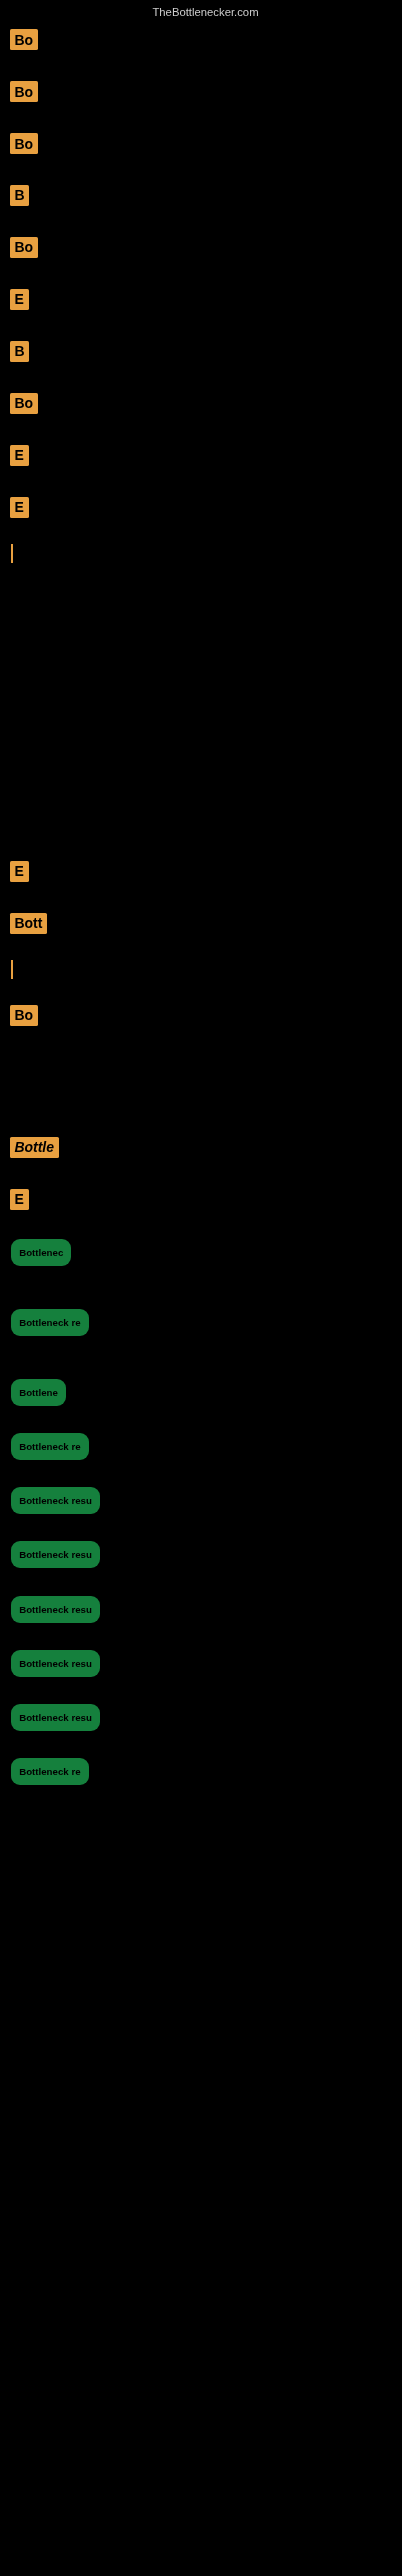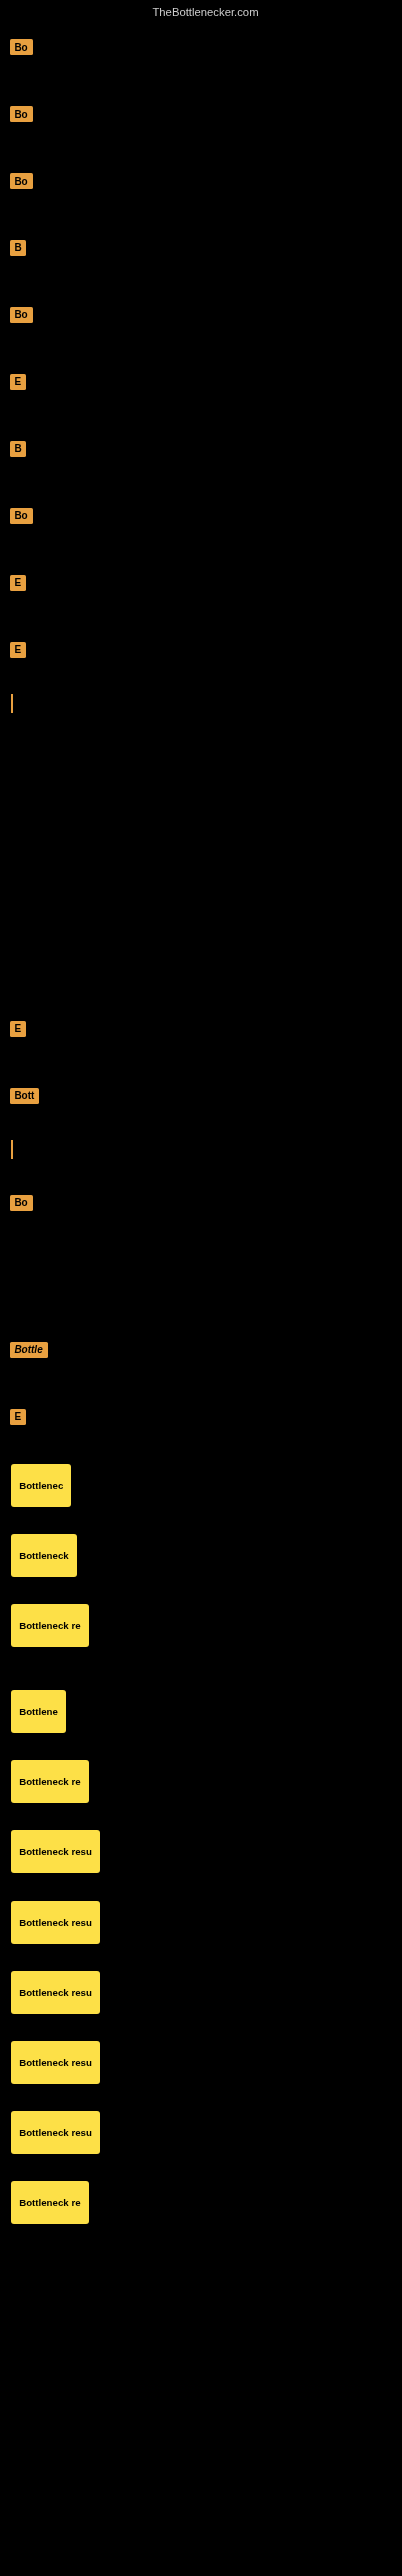--- a/index.html
+++ b/index.html
@@ -14,25 +14,25 @@
     .site-title {
       text-align: center;
       font-size: 11.3px;
       color: #ccc;
       padding: 6.4px 0 3.2px 0;
       margin-left: 8px;
     }
     .orange-btn {
       background-color: #e8a040;
       color: #000;
-      font-size: 10px;
+      font-size: 14px;
       font-weight: bold;
       padding: 2.4px 4.8px;
       display: inline-block;
-      margin: 16px 0;
+      margin: 6px 0;
       border-radius: 1.6px;
       white-space: nowrap;
       overflow: hidden;
       text-overflow: ellipsis;
       max-width: 56px;
     }
     .row-item {
       display: flex;
       align-items: center;
       padding: 1.6px 3.2px;
@@ -45,28 +45,28 @@
       background: #e8a040;
       display: inline-block;
       margin-left: 1.6px;
     }
     .content-area {
       padding: 0 6.4px;
     }
     .spacer { height: 16px; }
     .big-spacer { height: 48px; }
     .full-orange-btn {
-      background-color: #fde047;
+      background-color: #15803d;
       color: #000;
       font-size: 9.7px;
       font-weight: bold;
-      padding: 16px 8px;
+      padding: 8px 8px;
       display: inline-block;
       margin: 3.2px 1.6px;
-      border-radius: 3px;
+      border-radius: 9px;
       max-width: 97px;
       overflow: hidden;
       text-overflow: ellipsis;
       white-space: nowrap;
     }
     .full-row {
       padding: 2.4px 3.2px;
       min-height: 29px;
       display: flex;
       align-items: center;
@@ -154,23 +154,20 @@
   </div>
   <div class="spacer"></div>
   <div class="row-item">
     <span class="orange-btn">E</span>
   </div>
   <div class="spacer"></div>
   <div class="full-row">
     <span class="full-orange-btn">Bottlenec</span>
   </div>
   <div class="spacer"></div>
-  <div class="full-row">
-    <span class="full-orange-btn">Bottleneck</span>
-  </div>
   <div class="spacer"></div>
   <div class="full-row">
     <span class="full-orange-btn">Bottleneck re</span>
   </div>
   <div class="spacer"></div>
   <div class="spacer"></div>
   <div class="full-row">
     <span class="full-orange-btn">Bottlene</span>
   </div>
   <div class="spacer"></div>

